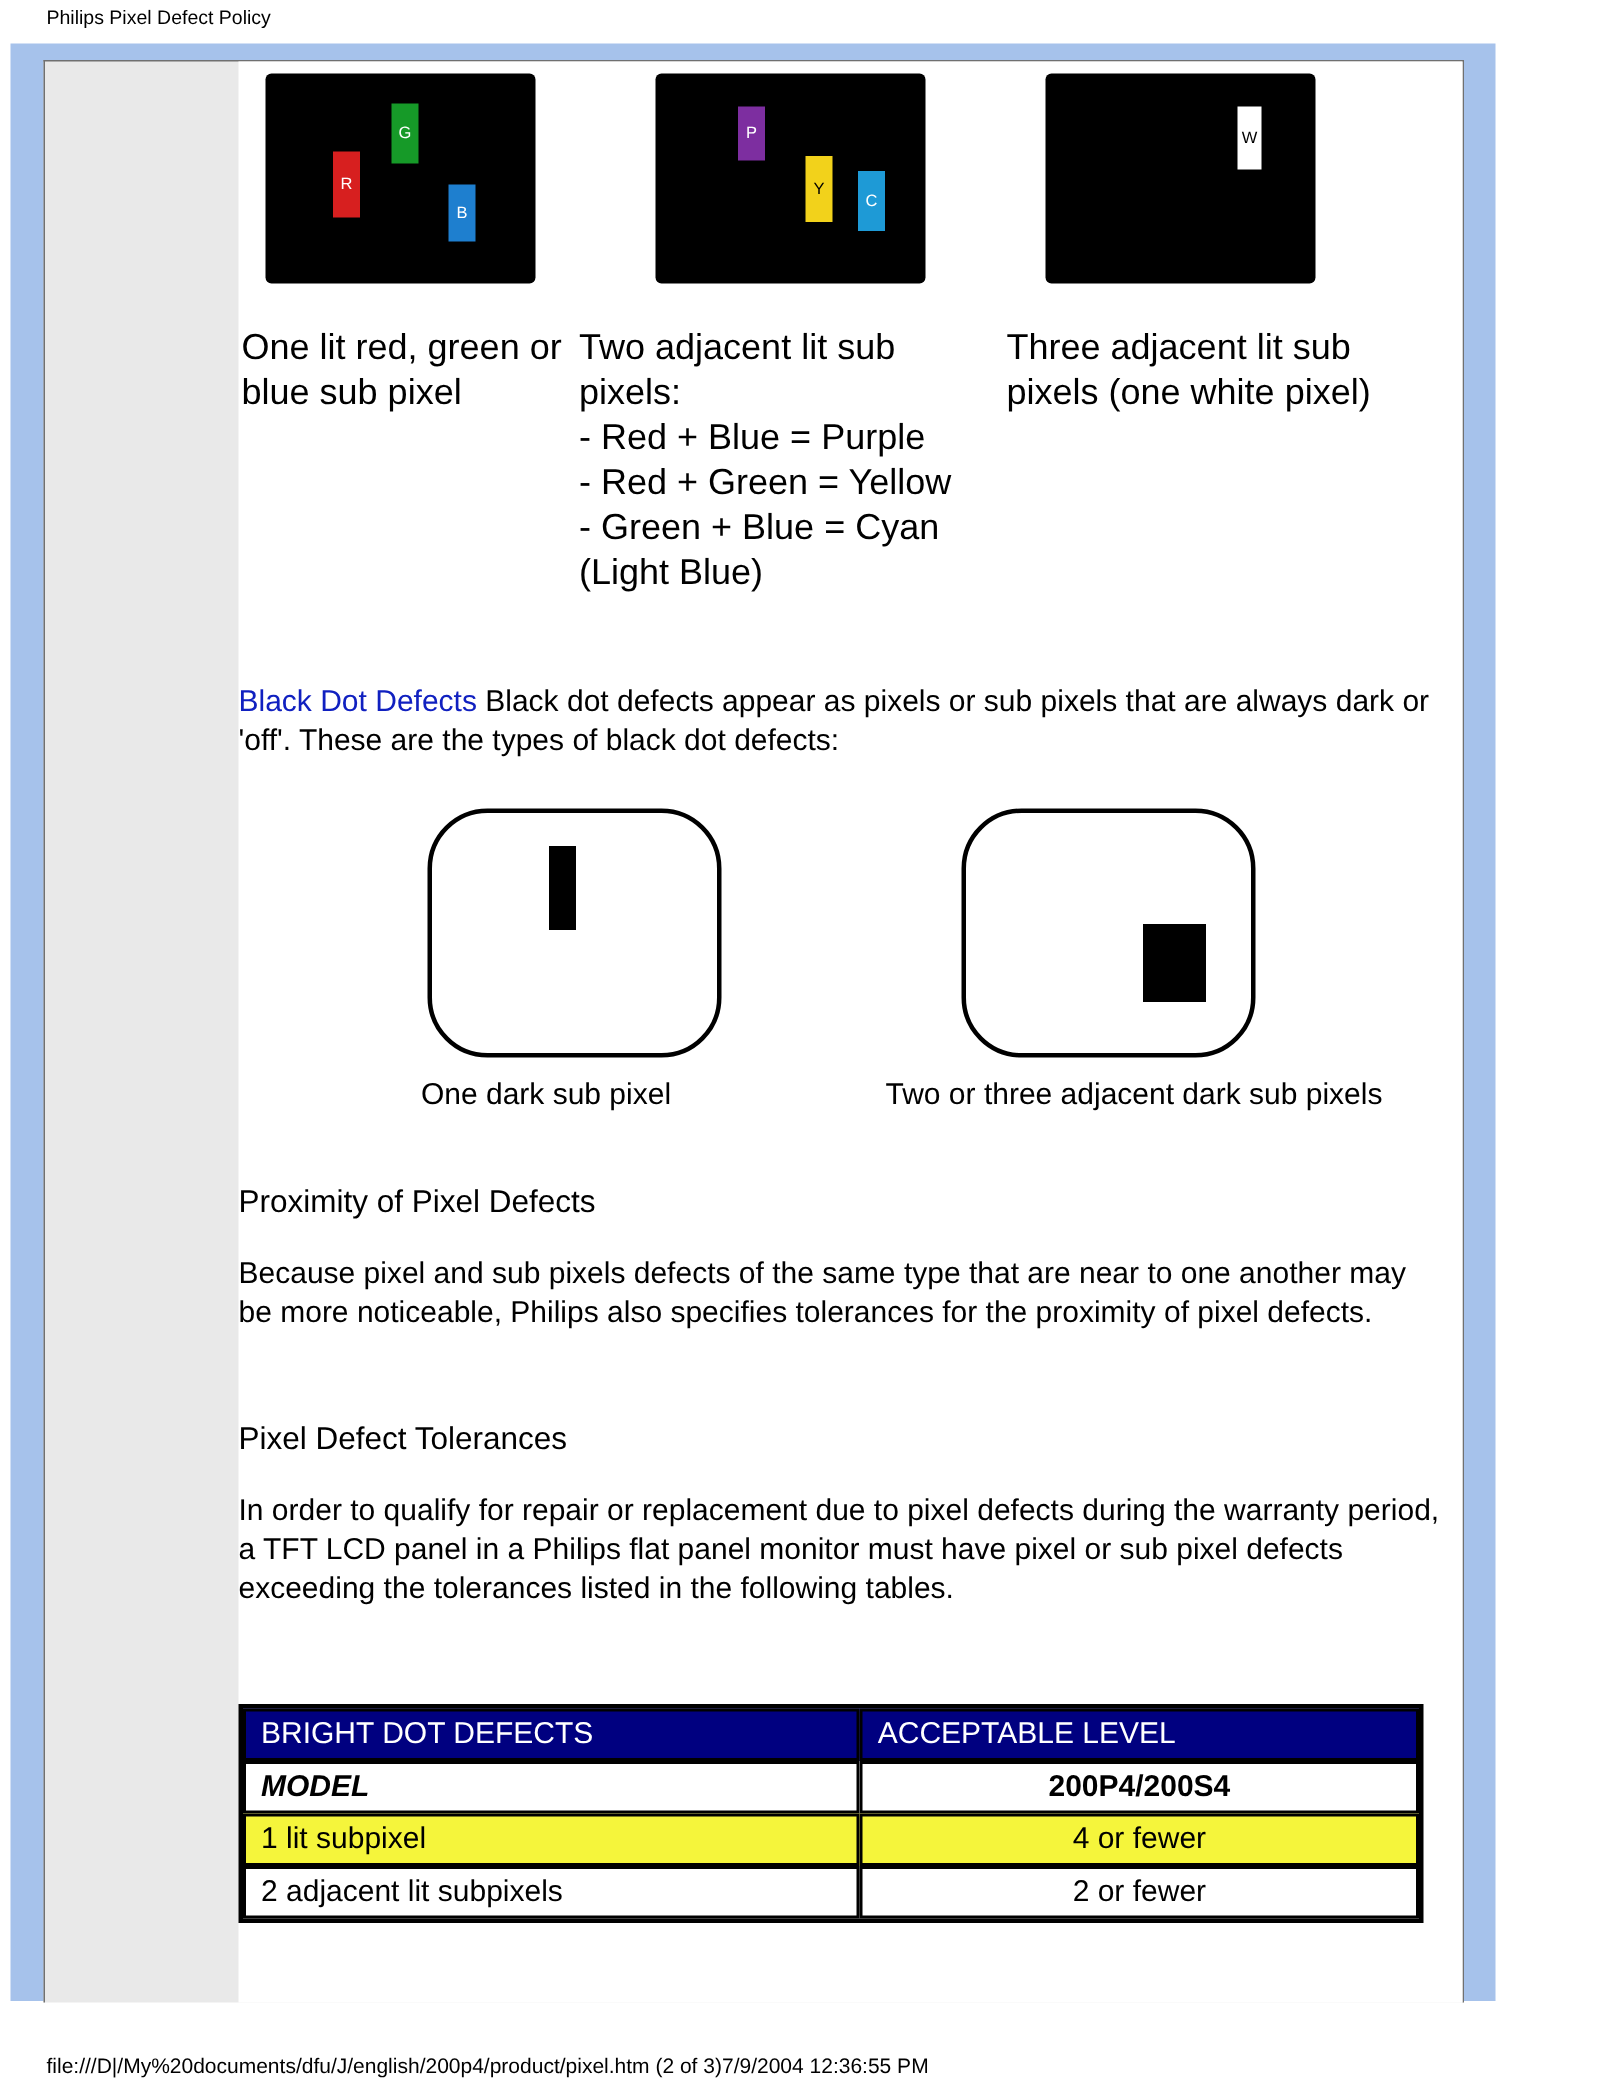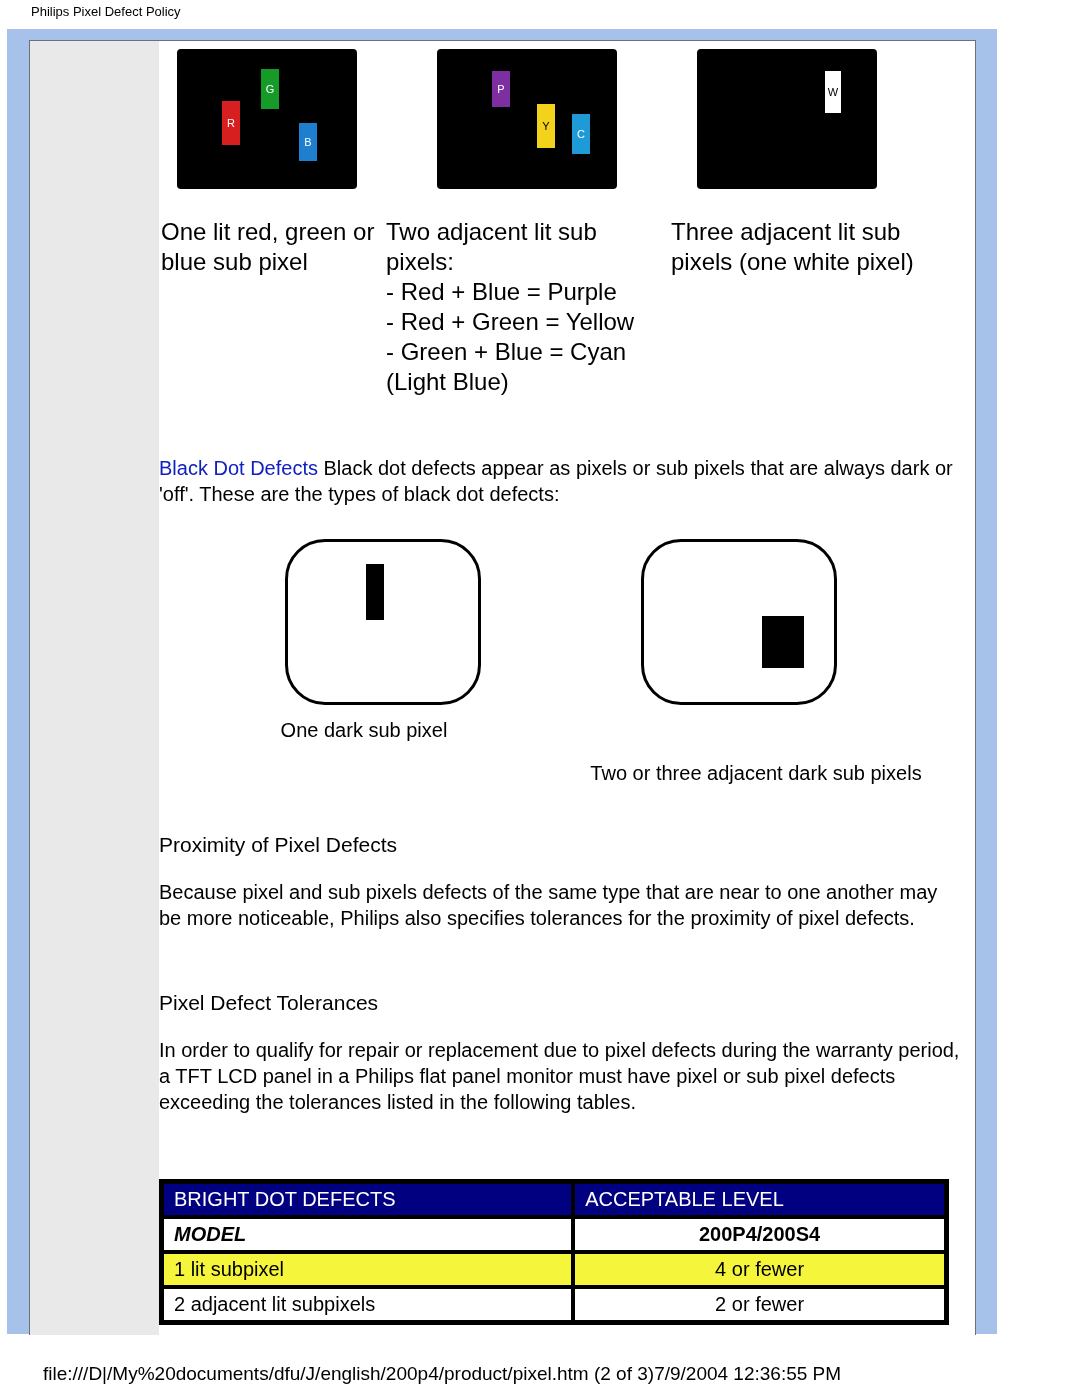--- a/index.html
+++ b/index.html
@@ -120,21 +120,21 @@
   }
   .dk1 { position:absolute; left:78px; top:22px; width:18px; height:56px; background:#000;}
   .dk2 { position:absolute; left:118px; top:74px; width:42px; height:52px; background:#000;}
 
   .mid-cap-row {
     display: flex;
     font-size: 20px;
     margin-bottom: 48px;
   }
   .mc1 { width: 370px; text-align:center; padding-left:20px;}
-  .mc2 { flex:1; text-align:center;margin-top:43px; }
+  .mc2 { flex:1; text-align:center; }
 
   .h2 {
     font-size: 21px;
     margin: 0 0 22px 0;
   }
 
   
   table.defects {
     border-collapse: separate;
     border-spacing: 0;
@@ -156,23 +156,23 @@
   .row-head th.center { text-align:left; }
   .row-model td.l { font-style: italic; font-weight: bold; background:#fff;}
   .row-model td.r { font-weight: bold; text-align:center; background:#fff;}
   .row-yellow td { background:#f5f53b; }
   .row-yellow td.r { text-align:center; }
   .row-white td.r { text-align:center; }
 
   
   .ftr {
     position: absolute;
-    left: 43px;
+    left: 31px;
     bottom: 12px;
-    font-size: 19px;
+    font-size: 14px;
     text-align: right;
   }
 </style>
 </head>
 <body>
 
 <div class="page">
 
   <div class="hdr">Philips Pixel Defect Policy</div>
 

